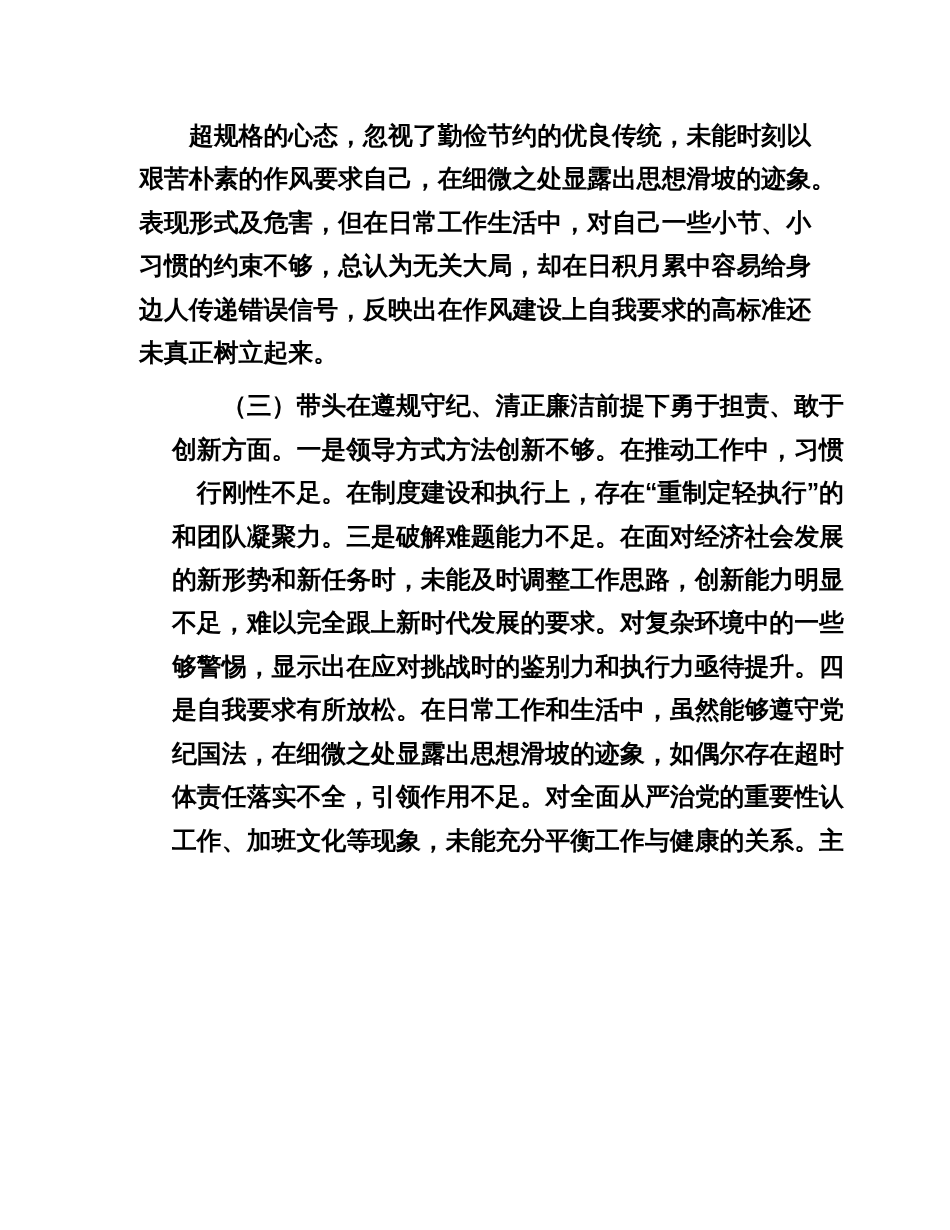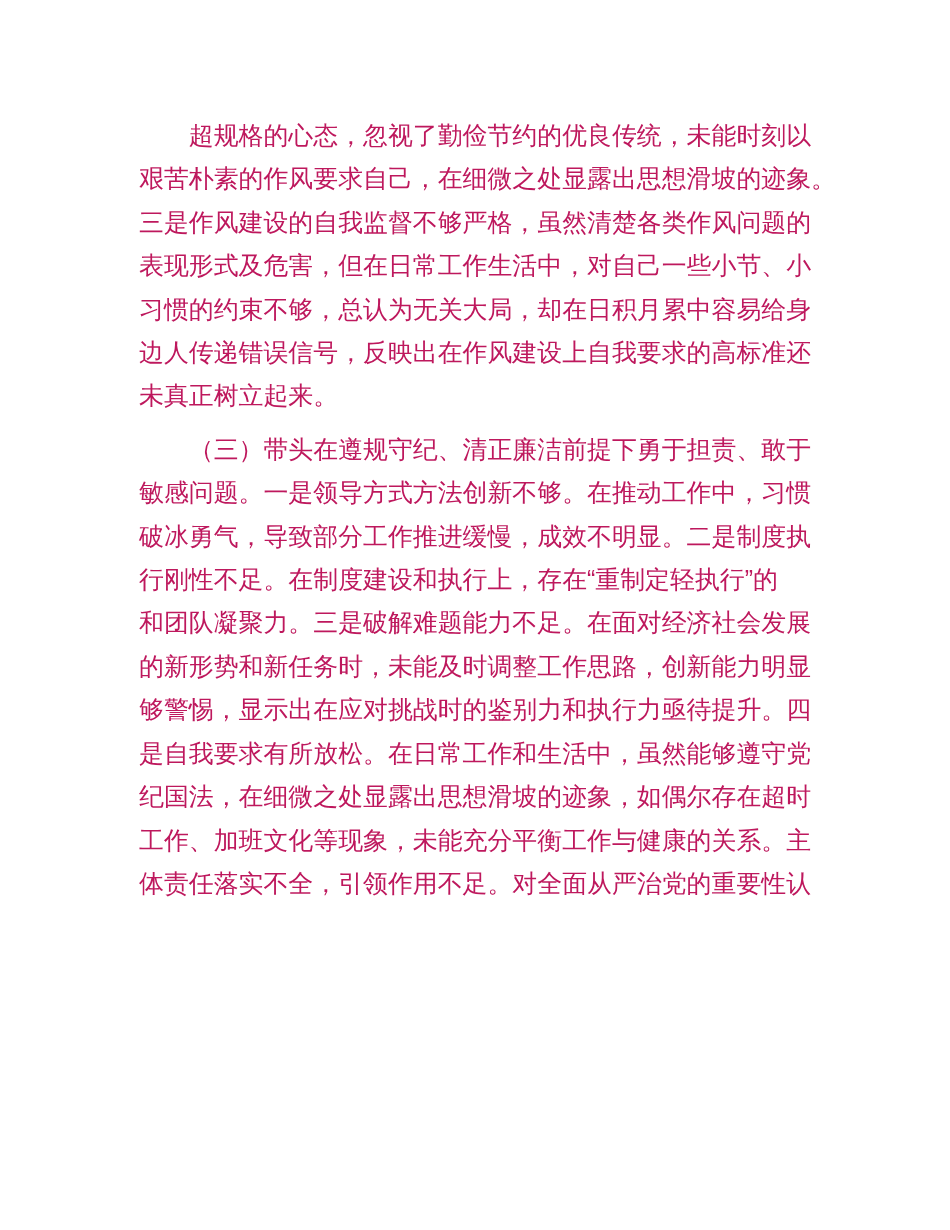--- a/index.html
+++ b/index.html
@@ -19,55 +19,55 @@
     left: 139px;
     top: 114px;
     width: 705px;
   }
   .paragraph {
     margin: 0;
     padding: 0;
   }
   .paragraph + .paragraph {
     margin-top: 10px;
+    text-align: right;
   }
   .line {
     font-family: "Liberation Sans", sans-serif;
     font-size: 24.9px;
     line-height: 43.4px;
-    color: #be185d;
+    color: #000000;
     white-space: pre;
     letter-spacing: 0;
-    font-weight: 400;
+    font-weight: 700;
   }
 </style>
 </head>
 <body>
 
 <div class="page">
   <div class="content">
 
     <div class="paragraph">
       <div class="line">　　超规格的心态，忽视了勤俭节约的优良传统，未能时刻以</div>
       <div class="line">艰苦朴素的作风要求自己，在细微之处显露出思想滑坡的迹象。</div>
-      <div class="line">三是作风建设的自我监督不够严格，虽然清楚各类作风问题的</div>
       <div class="line">表现形式及危害，但在日常工作生活中，对自己一些小节、小</div>
       <div class="line">习惯的约束不够，总认为无关大局，却在日积月累中容易给身</div>
       <div class="line">边人传递错误信号，反映出在作风建设上自我要求的高标准还</div>
       <div class="line">未真正树立起来。</div>
     </div>
 
     <div class="paragraph">
       <div class="line">　　（三）带头在遵规守纪、清正廉洁前提下勇于担责、敢于</div>
-      <div class="line">敏感问题。一是领导方式方法创新不够。在推动工作中，习惯</div>
-      <div class="line">破冰勇气，导致部分工作推进缓慢，成效不明显。二是制度执</div>
+      <div class="line">创新方面。一是领导方式方法创新不够。在推动工作中，习惯</div>
       <div class="line">行刚性不足。在制度建设和执行上，存在“重制定轻执行”的</div>
       <div class="line">和团队凝聚力。三是破解难题能力不足。在面对经济社会发展</div>
       <div class="line">的新形势和新任务时，未能及时调整工作思路，创新能力明显</div>
+      <div class="line">不足，难以完全跟上新时代发展的要求。对复杂环境中的一些</div>
       <div class="line">够警惕，显示出在应对挑战时的鉴别力和执行力亟待提升。四</div>
       <div class="line">是自我要求有所放松。在日常工作和生活中，虽然能够遵守党</div>
       <div class="line">纪国法，在细微之处显露出思想滑坡的迹象，如偶尔存在超时</div>
+      <div class="line">体责任落实不全，引领作用不足。对全面从严治党的重要性认</div>
       <div class="line">工作、加班文化等现象，未能充分平衡工作与健康的关系。主</div>
-      <div class="line">体责任落实不全，引领作用不足。对全面从严治党的重要性认</div>
     </div>
 
   </div>
 </div>
 
 </body></html>

